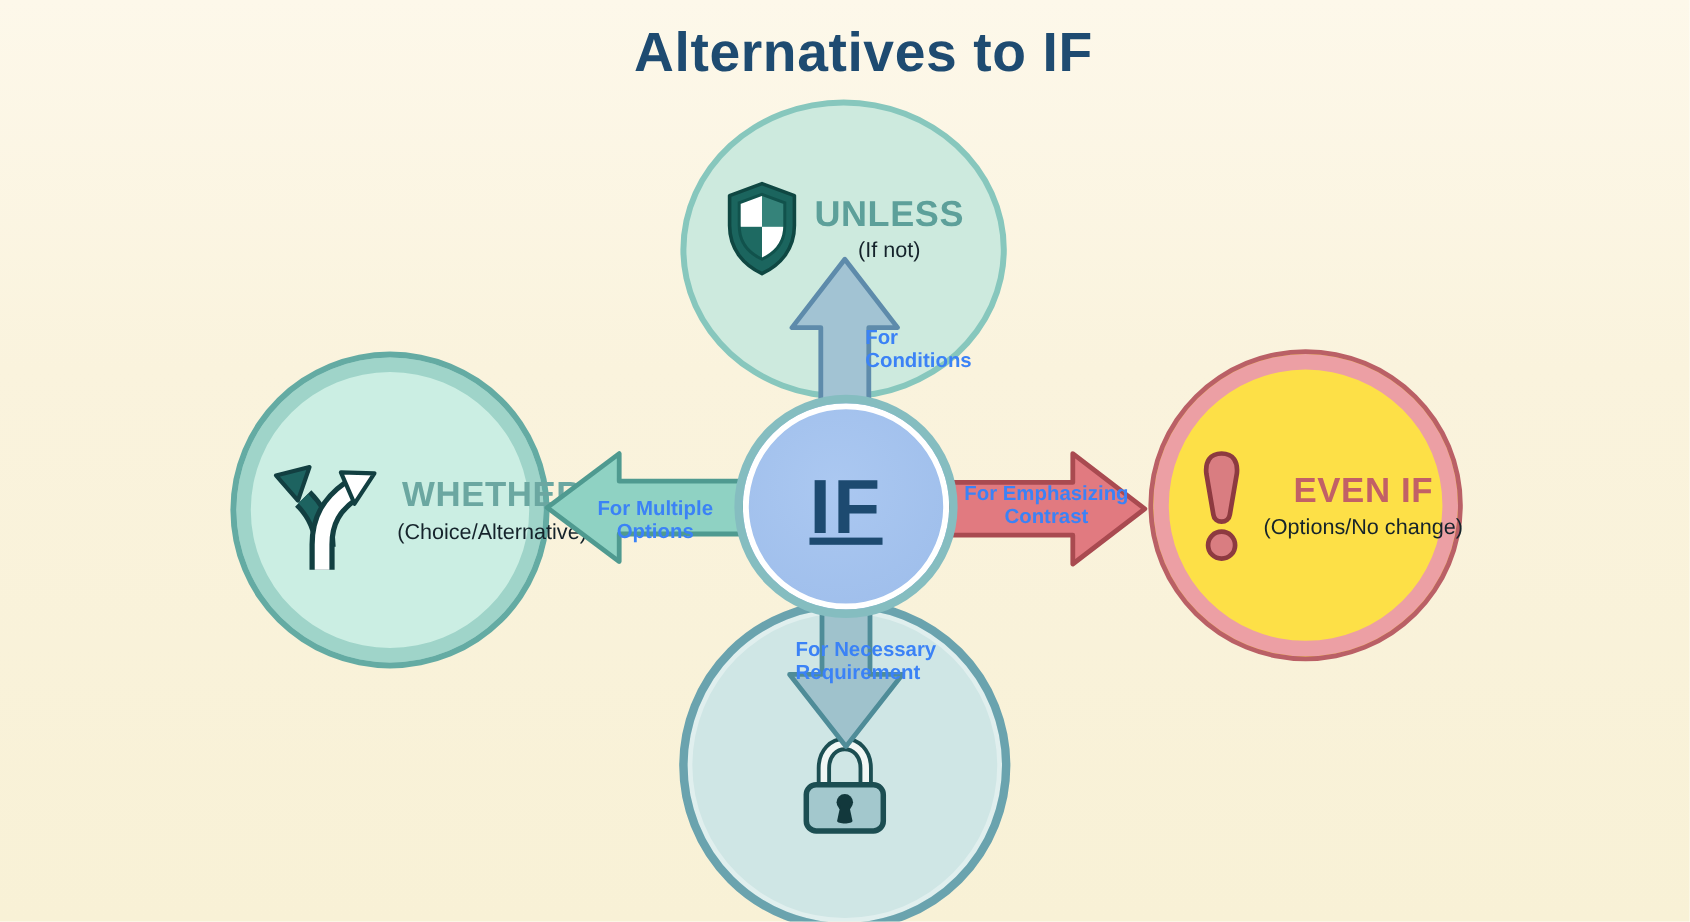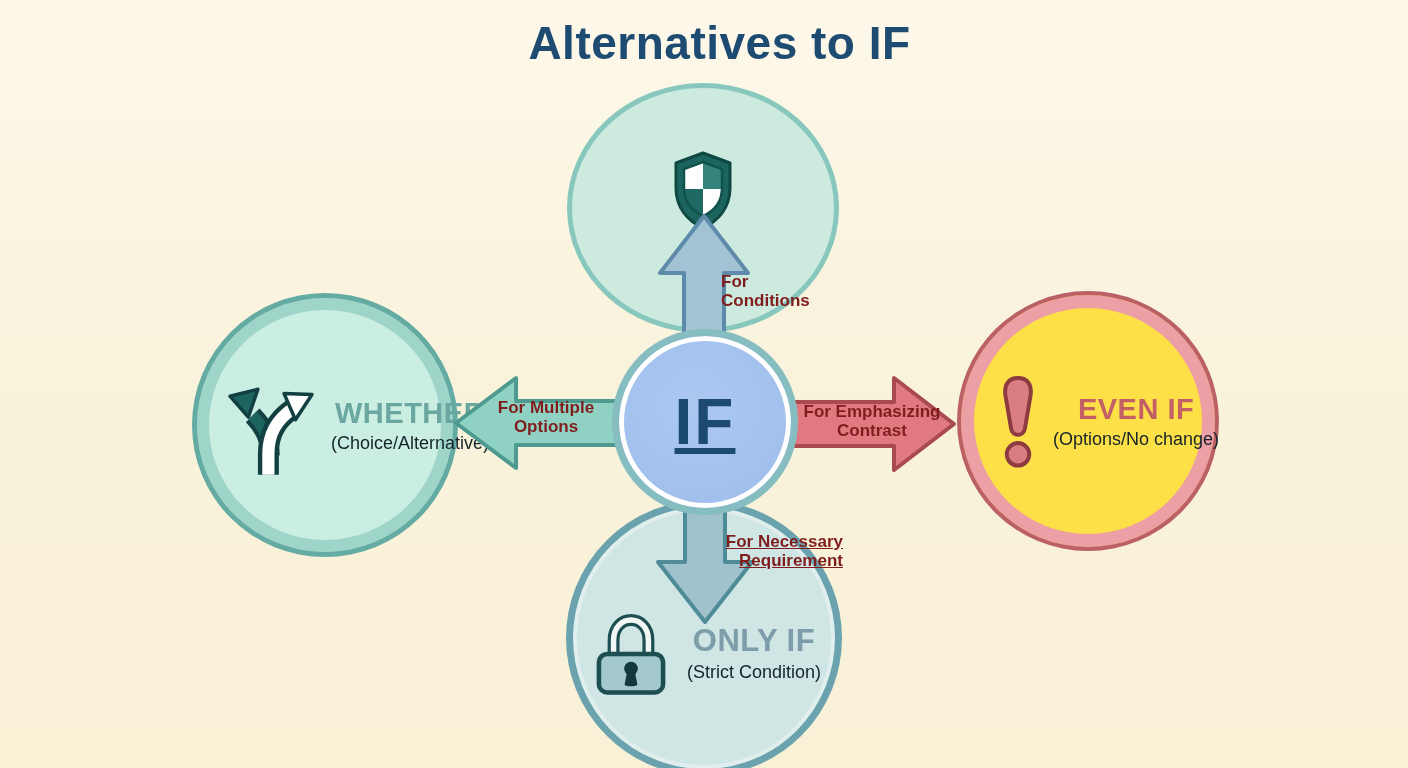--- a/index.html
+++ b/index.html
@@ -56,26 +56,26 @@
   .node-text { text-align: center; line-height: 1.12; }
   .word { font-weight: 800; letter-spacing: 0.5px; }
   .word-top    { font-size: 30px; color: #5da09a; }
   .word-left   { font-size: 29px; color: #6ba7a1; }
   .word-right  { font-size: 29px; color: #c26066; }
   .word-bottom { font-size: 31px; color: #7c9da9; }
   .gloss { font-size: 18px; color: #15232b; margin-top: 3px; white-space: nowrap; font-weight: 500; }
   .arrow-svg { position: absolute; z-index: 2; }
   .arrow-label {
     position: absolute; z-index: 6; font-size: 17px; font-weight: 700;
-    color: #7f1d1d; line-height: 1.12;
+    color: #3b82f6; line-height: 1.12;
   }
   .label-up    { left: 721px; top: 272px; width: 100px; text-align: left; }
-  .label-left  { left: 478px; top: 398px; width: 136px; text-align: center; }
+  .label-left  { left: 478px; top: 414px; width: 136px; text-align: center; }
   .label-right { left: 792px; top: 402px; width: 160px; text-align: center; }
-  .label-down  { left: 663px; top: 532px; width: 180px; text-align: right; text-decoration: underline; }
+  .label-down  { left: 663px; top: 532px; width: 180px; text-align: left; }
   .icon { flex: 0 0 auto; }
 </style>
 </head>
 <body>
 
 <div class="title">Alternatives to IF</div>
 
 <div class="node node-top">
   <div class="node-content">
     <svg class="icon" width="64" height="80" viewBox="0 0 64 80">
@@ -85,20 +85,24 @@
         </clipPath>
       </defs>
       <path d="M32 3 L59 13 V38 C59 58 47 71 32 78 C17 71 5 58 5 38 V13 Z" fill="#1b655e" stroke="#0f4742" stroke-width="3" stroke-linejoin="round"></path>
       <g clip-path="url(#shieldClip)">
         <rect x="10" y="8" width="44" height="62" fill="#ffffff"></rect>
         <rect x="32" y="8" width="22" height="31" fill="#35837a"></rect>
         <rect x="10" y="39" width="22" height="31" fill="#1e6a62"></rect>
       </g>
       <path d="M32 12 L51 19 V38 C51 52 43 61 32 66 C21 61 13 52 13 38 V19 Z" fill="none" stroke="#11524c" stroke-width="2.5"></path>
     </svg>
+    <div class="node-text">
+      <div class="word word-top">UNLESS</div>
+      <div class="gloss">(If not)</div>
+    </div>
   </div>
 </div>
 
 <div class="node node-left">
   <div class="node-content">
     <svg class="icon" width="96" height="110" viewBox="0 0 110 122">
       <path d="M54 96 C54 76 46 62 34 50" stroke="#123f41" stroke-width="22" fill="none"></path>
       <path d="M54 96 C54 76 46 62 34 50" stroke="#1d6360" stroke-width="13" fill="none"></path>
       <polygon points="8,28 40,20 29,52" fill="#1d6360" stroke="#123f41" stroke-width="4" stroke-linejoin="round"></polygon>
       <path d="M52 118 L52 94 C52 70 62 55 79 43" stroke="#123f41" stroke-width="24" fill="none"></path>
@@ -127,24 +131,20 @@
 
 <div class="node node-bottom">
   <div class="node-content">
     <svg class="icon" width="88" height="84" viewBox="0 0 96 90">
       <path d="M29 50 V31 C29 17 38 9 48 9 C58 9 67 17 67 31 V50" fill="none" stroke="#1c4e52" stroke-width="13"></path>
       <path d="M29 50 V31 C29 17 38 9 48 9 C58 9 67 17 67 31 V50" fill="none" stroke="#f2f7f5" stroke-width="6"></path>
       <rect x="13" y="46" width="70" height="42" rx="9" fill="#a3c8cd" stroke="#1c4e52" stroke-width="5"></rect>
       <circle cx="48" cy="62" r="7.5" fill="#12383c"></circle>
       <path d="M44 65 L52 65 L55 79 C55 82 41 82 41 79 Z" fill="#12383c"></path>
     </svg>
-    <div class="node-text">
-      <div class="word word-bottom">ONLY IF</div>
-      <div class="gloss">(Strict Condition)</div>
-    </div>
   </div>
 </div>
 
 <svg class="arrow-svg" style="left:652px; top:213px;" width="104" height="132" viewBox="0 0 104 132">
   <polygon points="52,3 8,60 32,60 32,130 72,130 72,60 96,60" fill="#a2c3d3" stroke="#5e8bab" stroke-width="4" stroke-linejoin="round"></polygon>
 </svg>
 
 <svg class="arrow-svg" style="left:648px; top:496px;" width="114" height="130" viewBox="0 0 114 130">
   <polygon points="37,2 37,66 10,66 57,126 104,66 77,66 77,2" fill="#9fc2cc" stroke="#4f8c98" stroke-width="4" stroke-linejoin="round"></polygon>
 </svg>

